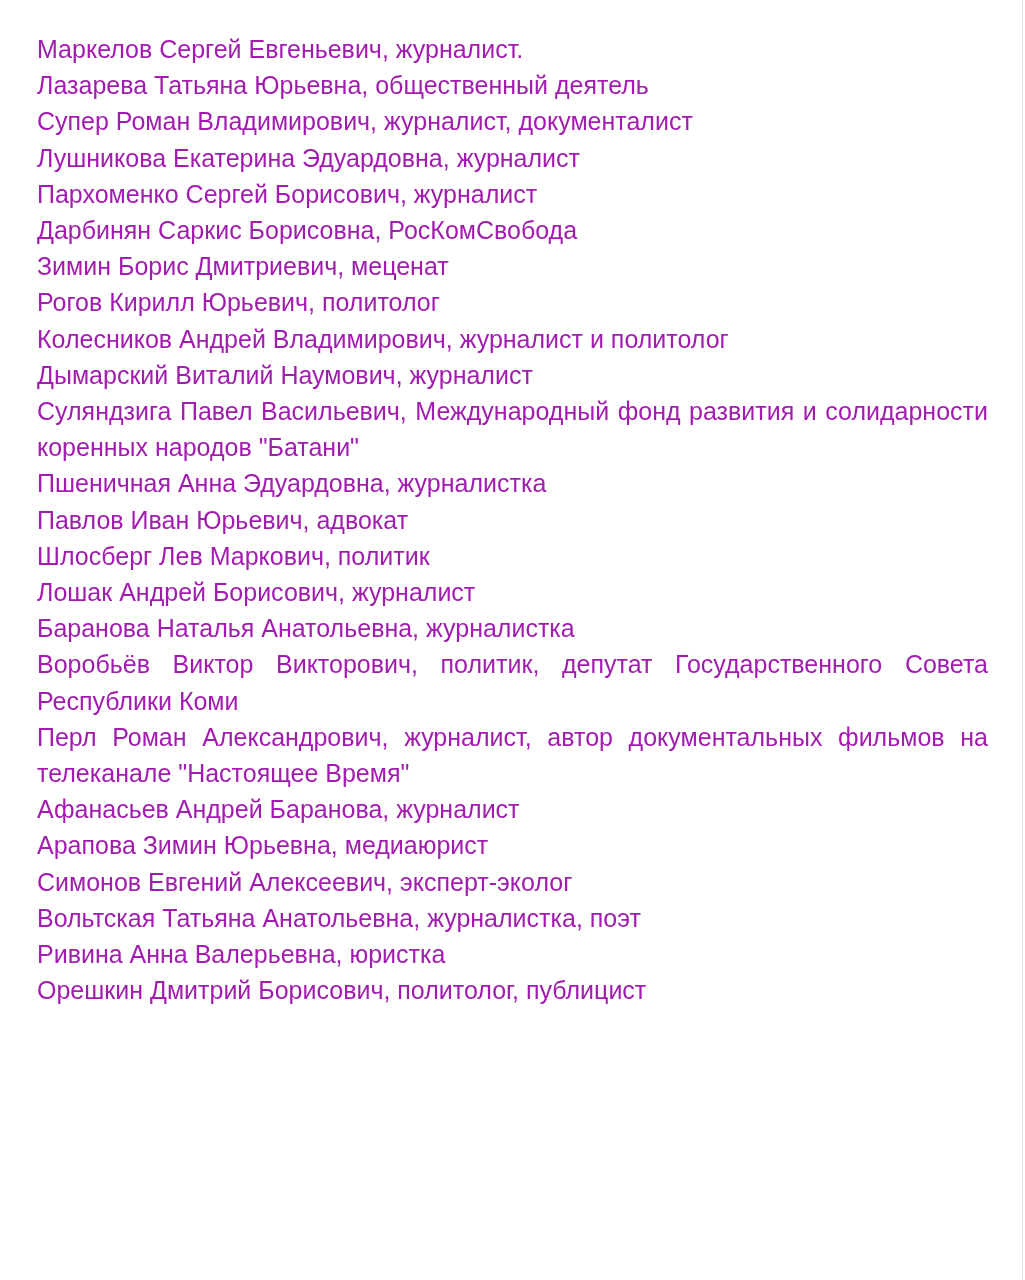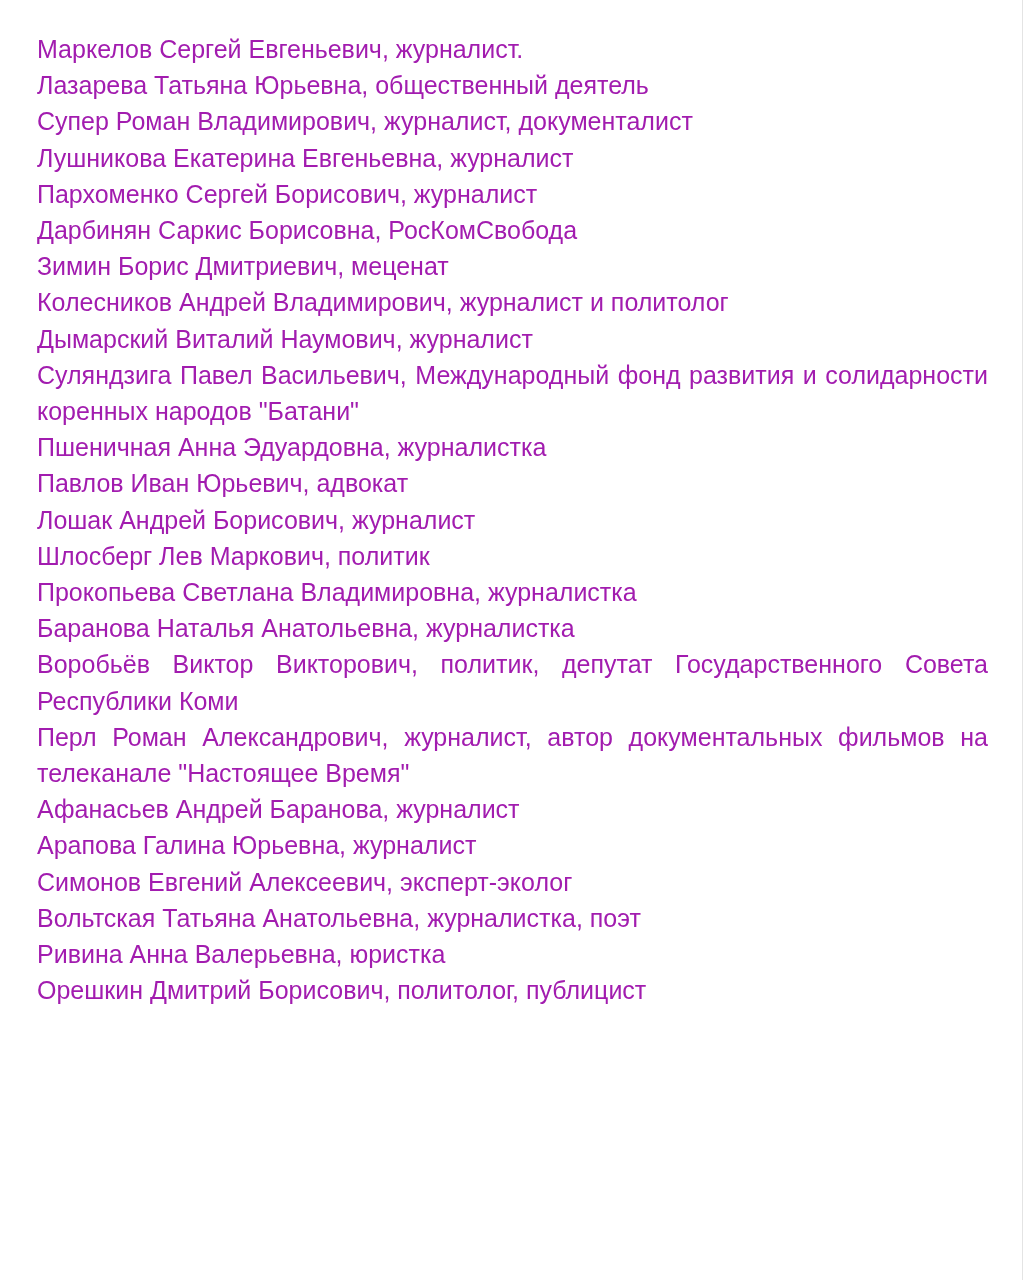--- a/index.html
+++ b/index.html
@@ -17,34 +17,34 @@
   .entry { margin: 0; padding: 0; }
 </style>
 </head>
 <body>
 
 <div class="edge"></div>
 <div class="doc">
   <p class="entry">Маркелов Сергей Евгеньевич, журналист.</p>
   <p class="entry">Лазарева Татьяна Юрьевна, общественный деятель</p>
   <p class="entry">Супер Роман Владимирович, журналист, документалист</p>
-  <p class="entry">Лушникова Екатерина Евгеньевна, журналист</p>
+  <p class="entry">Лушникова Екатерина Эдуардовна, журналист</p>
   <p class="entry">Пархоменко Сергей Борисович, журналист</p>
   <p class="entry">Дарбинян Саркис Борисовна, РосКомСвобода</p>
   <p class="entry">Зимин Борис Дмитриевич, меценат</p>
+  <p class="entry">Рогов Кирилл Юрьевич, политолог</p>
   <p class="entry">Колесников Андрей Владимирович, журналист и политолог</p>
   <p class="entry">Дымарский Виталий Наумович, журналист</p>
   <p class="entry">Суляндзига Павел Васильевич, Международный фонд развития и солидарности коренных народов "Батани"</p>
   <p class="entry">Пшеничная Анна Эдуардовна, журналистка</p>
   <p class="entry">Павлов Иван Юрьевич, адвокат</p>
+  <p class="entry">Шлосберг Лев Маркович, политик</p>
   <p class="entry">Лошак Андрей Борисович, журналист</p>
-  <p class="entry">Шлосберг Лев Маркович, политик</p>
-  <p class="entry">Прокопьева Светлана Владимировна, журналистка</p>
   <p class="entry">Баранова Наталья Анатольевна, журналистка</p>
   <p class="entry">Воробьёв Виктор Викторович, политик, депутат Государственного Совета Республики Коми</p>
   <p class="entry">Перл Роман Александрович, журналист, автор документальных фильмов на телеканале "Настоящее Время"</p>
   <p class="entry">Афанасьев Андрей Баранова, журналист</p>
-  <p class="entry">Арапова Галина Юрьевна, журналист</p>
+  <p class="entry">Арапова Зимин Юрьевна, медиаюрист</p>
   <p class="entry">Симонов Евгений Алексеевич, эксперт-эколог</p>
   <p class="entry">Вольтская Татьяна Анатольевна, журналистка, поэт</p>
   <p class="entry">Ривина Анна Валерьевна, юристка</p>
   <p class="entry">Орешкин Дмитрий Борисович, политолог, публицист</p>
 </div>
 
 </body></html>

